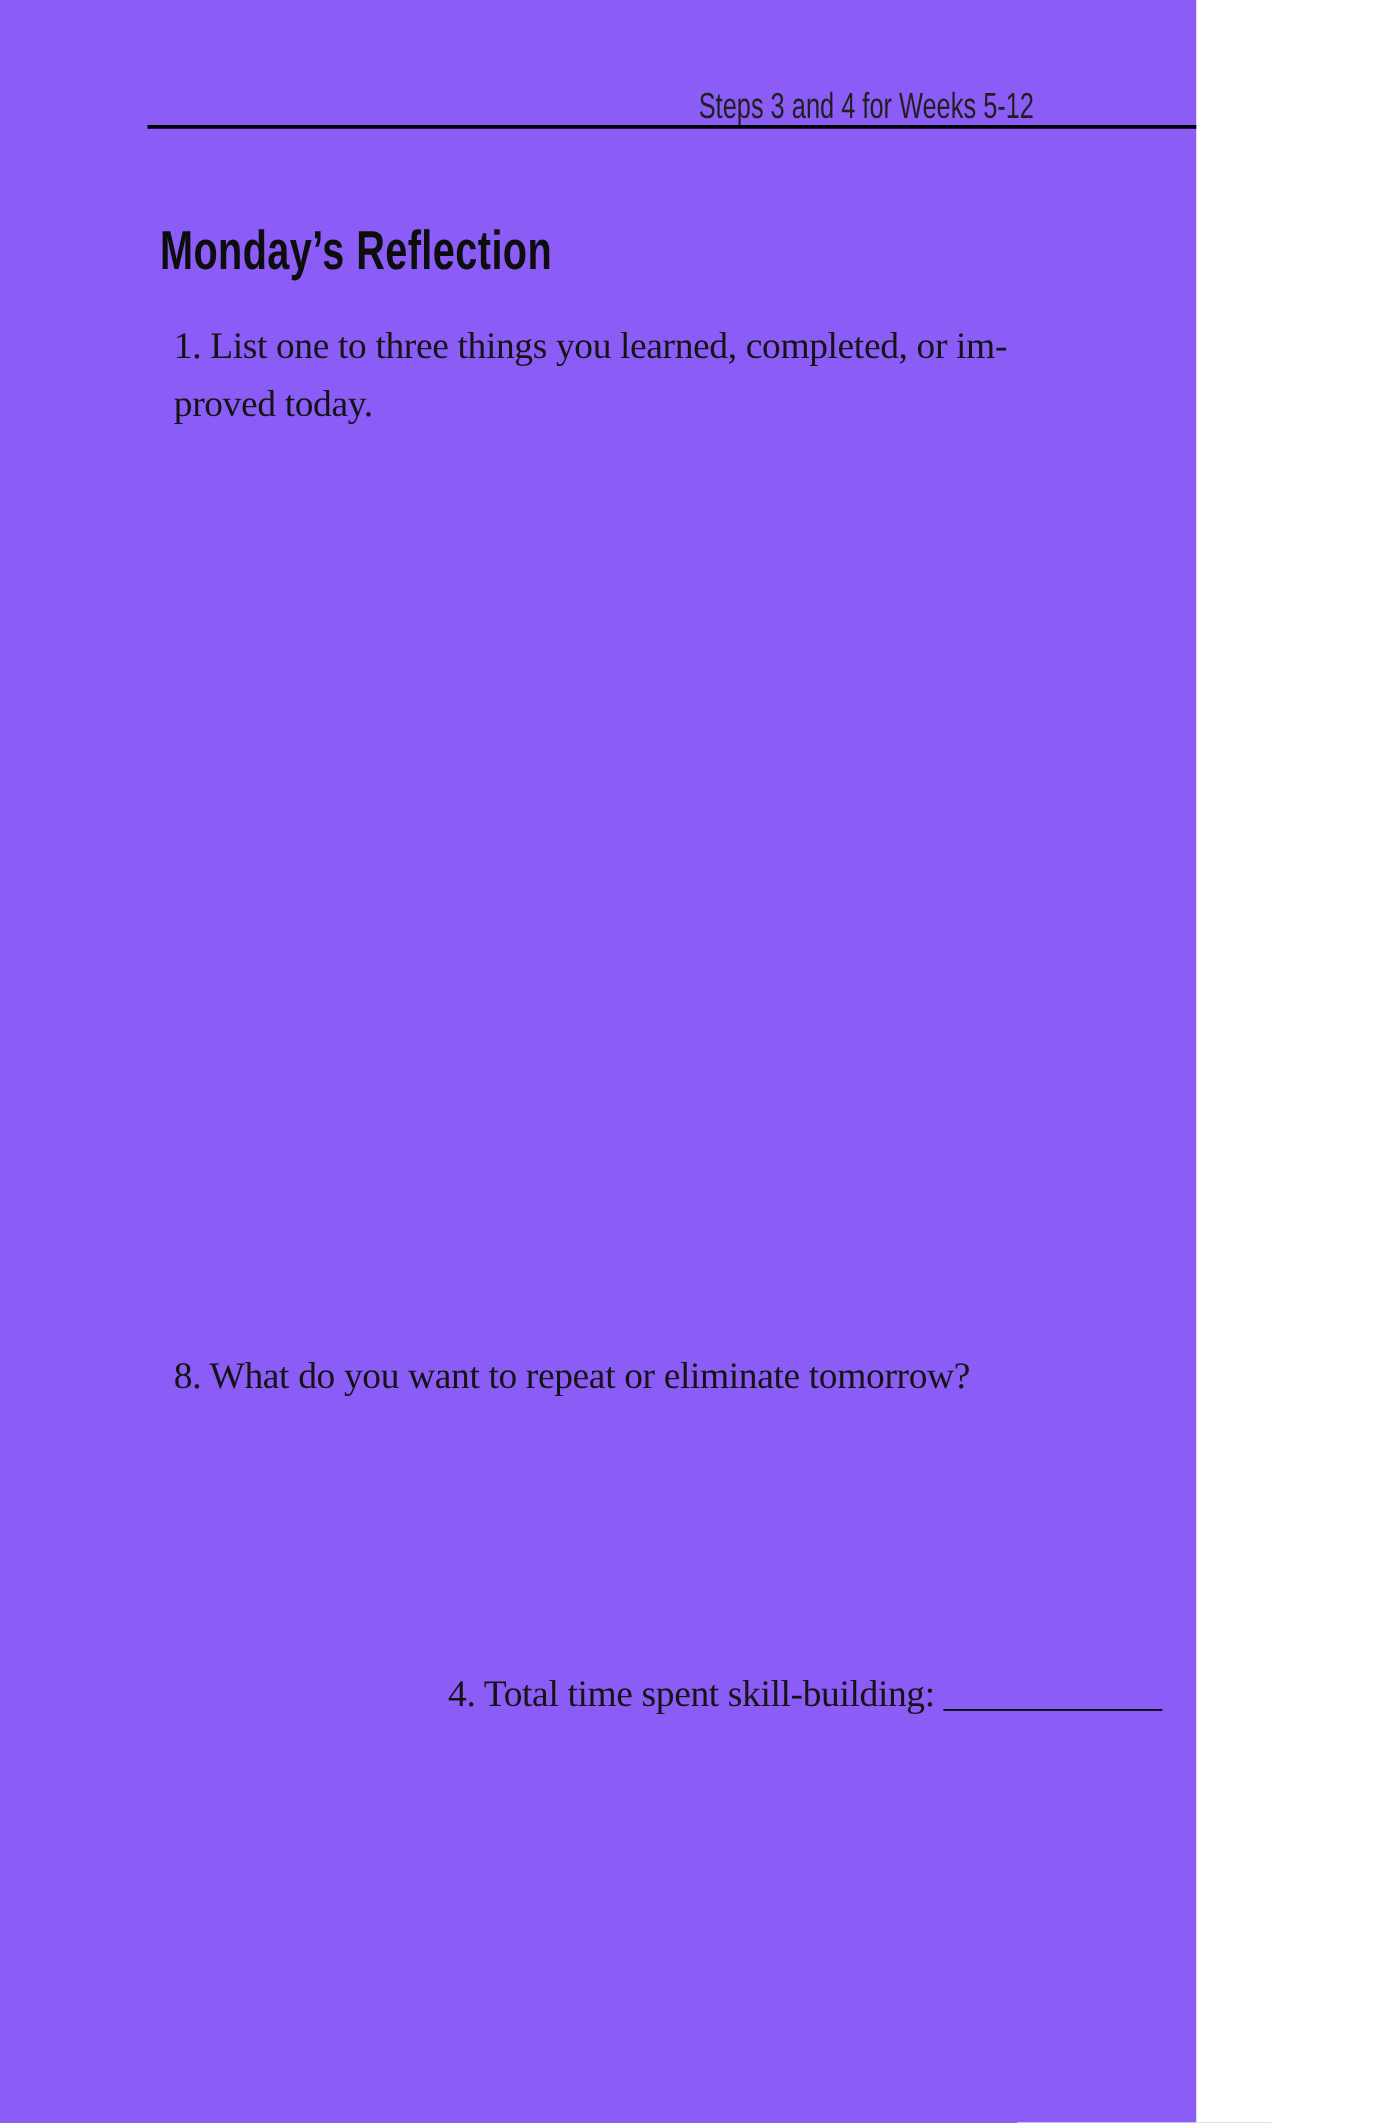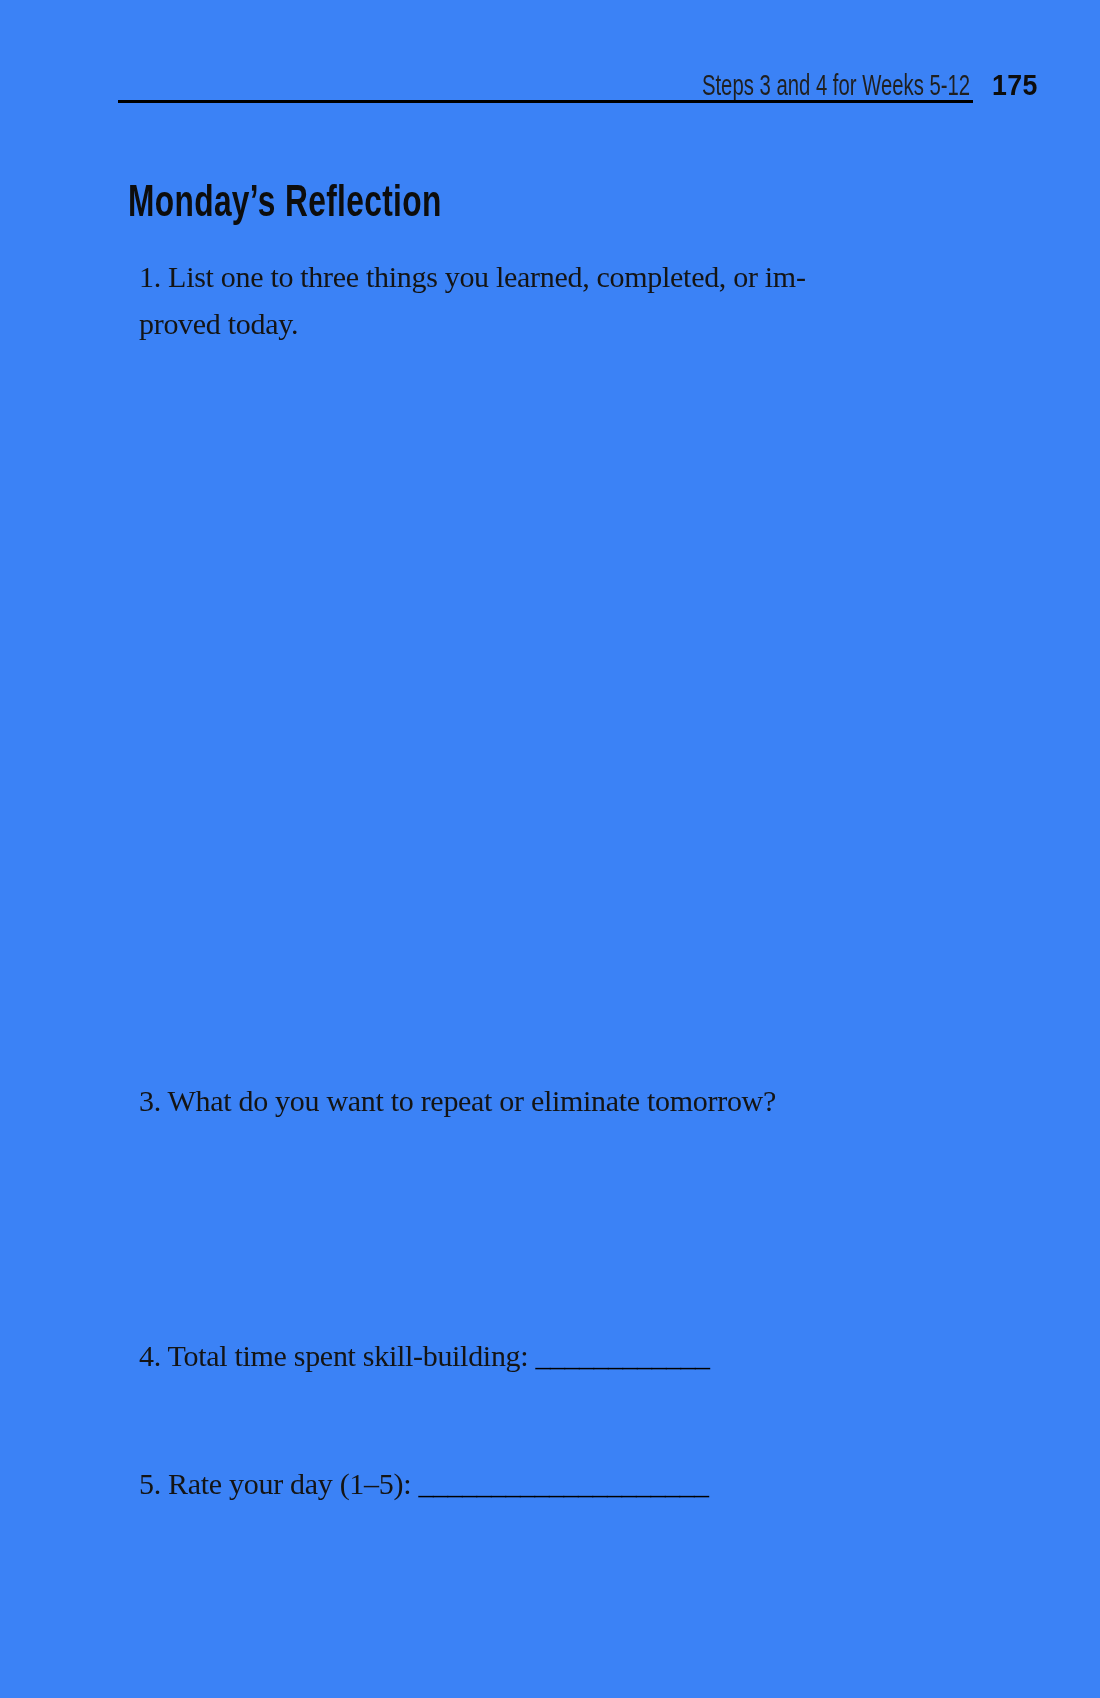--- a/index.html
+++ b/index.html
@@ -1,20 +1,20 @@
 <!DOCTYPE html>
 <html><head>
 <meta charset="utf-8">
 <style>
   html, body { margin: 0; padding: 0; background: #ffffff; }
   .page {
     position: relative;
-    width: 1100px;
+    width: 957px;
     height: 1698px;
-    background: #3b82f6;
+    background: #8b5cf6;
     overflow: hidden;
     font-family: "Liberation Serif", "DejaVu Serif", serif;
     color: #141414;
   }
   
   .running-head {
     position: absolute;
     top: 68px;
     right: 130px;
     height: 34px;
@@ -73,21 +73,21 @@
     font-size: 30px;
     line-height: 47px;
     letter-spacing: -0.3px;
     color: #141414;
     white-space: pre-line;
     margin-left: 21px;
   }
   .q-1 { top: 253px; }
   .q-2 { top: 640px; }
   .q-3 { top: 1077px; }
-  .q-4 { top: 1332px; white-space: nowrap; }
+  .q-4 { top: 1332px; white-space: nowrap; text-align: right; }
   .q-5 { top: 1460px; white-space: nowrap; }
   .blank {
     letter-spacing: -0.5px;
     color: #000000;
   }
 </style>
 </head>
 <body>
 
 <div class="page">
@@ -97,19 +97,18 @@
   <div class="folio">175</div>
 
   <div class="header-rule"></div>
 
   <h1 class="section-title">Monday’s Reflection</h1>
 
   <div class="q q-1"><span>1. List one to three things you learned, completed, or im-
 proved today.</span></div>
 
 
-  <div class="q q-3"><span>3. What do you want to repeat or eliminate tomorrow?</span></div>
+  <div class="q q-3"><span>8. What do you want to repeat or eliminate tomorrow?</span></div>
 
   <div class="q q-4"><span>4. Total time spent skill-building: </span><span class="blank">____________</span></div>
 
-  <div class="q q-5"><span>5. Rate your day (1–5): </span><span class="blank">____________________</span></div>
 
 </div>
 
 </body></html>

